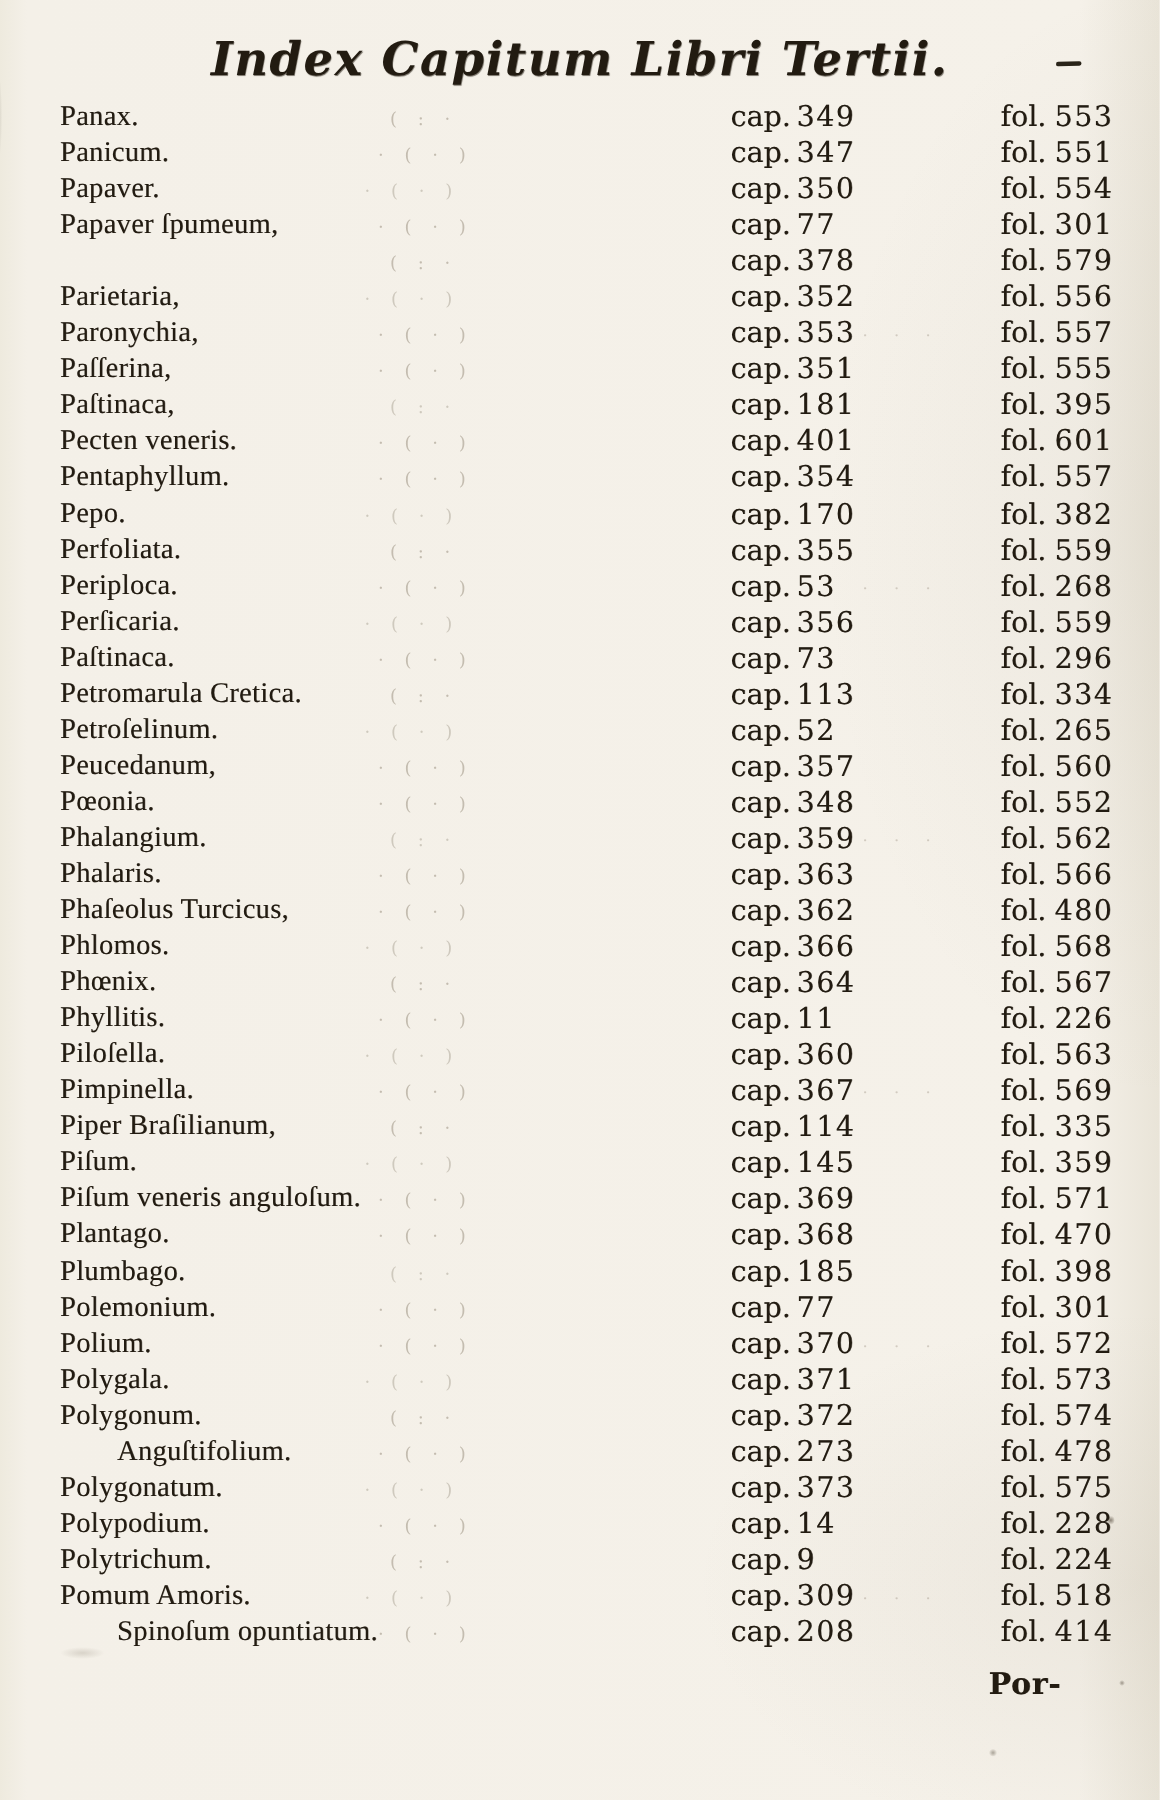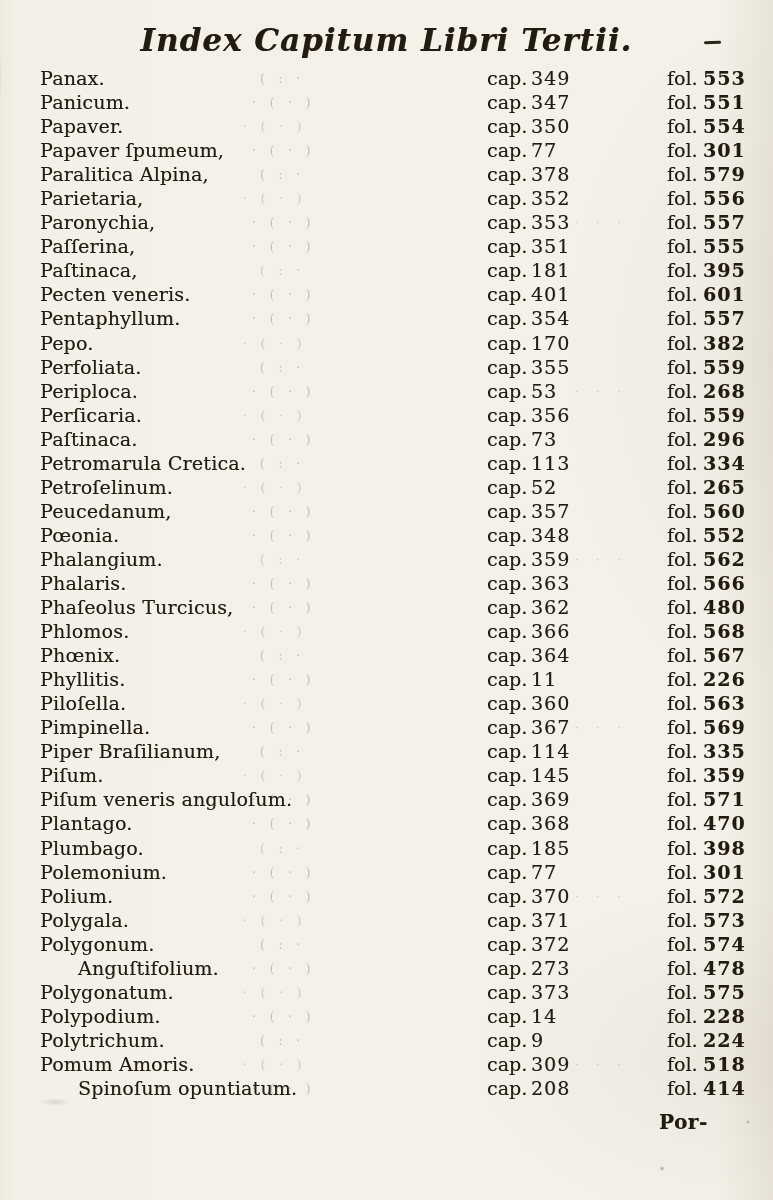--- a/index.html
+++ b/index.html
@@ -34,26 +34,26 @@
     position:absolute;left:704px;top:41px;width:17px;height:3px;
     background:#2a2419;border-radius:2px;transform:rotate(-2deg);
   }
   .rows{
     position:absolute;top:66px;left:0;width:773px;
   }
   .row{
     position:relative;height:24.05px;line-height:24.05px;
     font-size:19px;white-space:nowrap;
   }
-  .row .name{position:absolute;left:40px;top:0;letter-spacing:0.2px;text-shadow:0.3px 0.3px 0.4px rgba(25,18,8,0.45);}
+  .row .name{position:absolute;left:40px;top:0;letter-spacing:0.2px;text-shadow:0.3px 0.3px 0.4px rgba(25,18,8,0.45);font-family:Liberation Serif, serif;}
   .row.indent .name{left:78px;}
   .row .cap-label{position:absolute;left:487px;top:0;text-shadow:0.3px 0.3px 0.4px rgba(25,18,8,0.45);}
   .row .cap-num{position:absolute;left:531px;top:0;font-weight:400;letter-spacing:1px;text-shadow:0.3px 0.3px 0.4px rgba(25,18,8,0.45);}
   .row .fol-label{position:absolute;left:667px;top:0;text-shadow:0.3px 0.3px 0.4px rgba(25,18,8,0.45);}
-  .row .fol-num{position:absolute;left:703px;top:0;font-weight:700;letter-spacing:1px;text-shadow:0.3px 0.3px 0.4px rgba(25,18,8,0.45);}
+  .row .fol-num{position:absolute;left:703px;top:0;font-weight:400;letter-spacing:1px;text-shadow:0.3px 0.3px 0.4px rgba(25,18,8,0.45);}
   
   .row::before{
     content:"· ( · )";
     position:absolute;left:252px;top:1px;
     color:rgba(128,117,98,0.42);
     font-size:12px;letter-spacing:5px;
     filter:blur(0.4px);
   }
   .row:nth-child(3n)::before{left:243px;color:rgba(128,117,98,0.32);}
   .row:nth-child(4n+1)::before{left:260px;content:"( : ·";}
@@ -106,21 +106,20 @@
     <span class="fol-num">554</span>
   </div>
       <div class="row">
     <span class="name">Papaver ſpumeum,</span>
     <span class="cap-label">cap.</span>
     <span class="cap-num">77</span>
     <span class="fol-label">fol.</span>
     <span class="fol-num">301</span>
   </div>
       <div class="row">
-    <span class="name">Paralitica Alpina,</span>
     <span class="cap-label">cap.</span>
     <span class="cap-num">378</span>
     <span class="fol-label">fol.</span>
     <span class="fol-num">579</span>
   </div>
       <div class="row">
     <span class="name">Parietaria,</span>
     <span class="cap-label">cap.</span>
     <span class="cap-num">352</span>
     <span class="fol-label">fol.</span>

